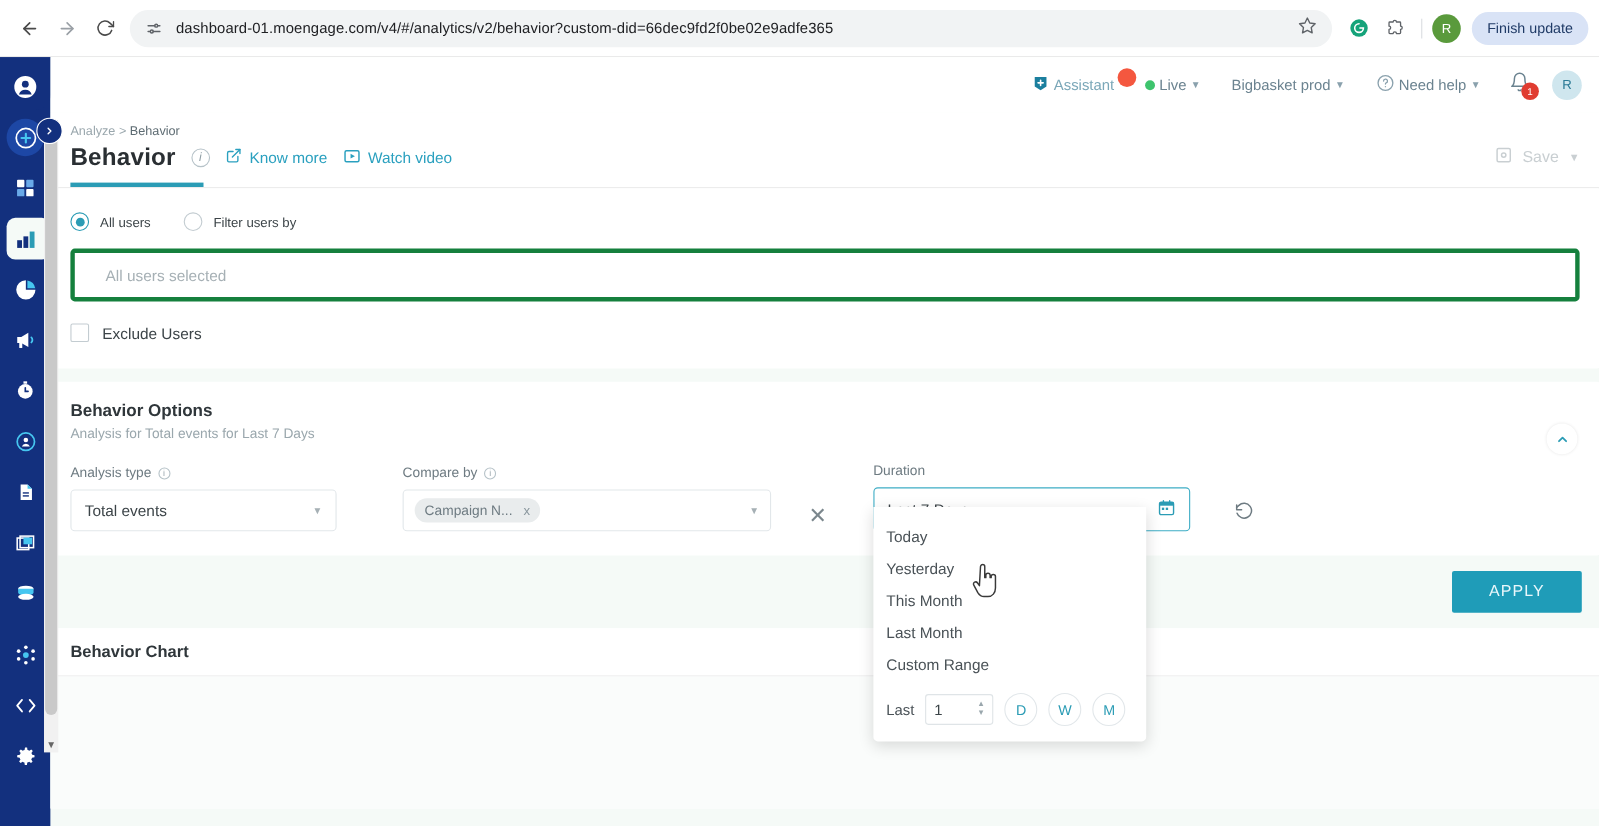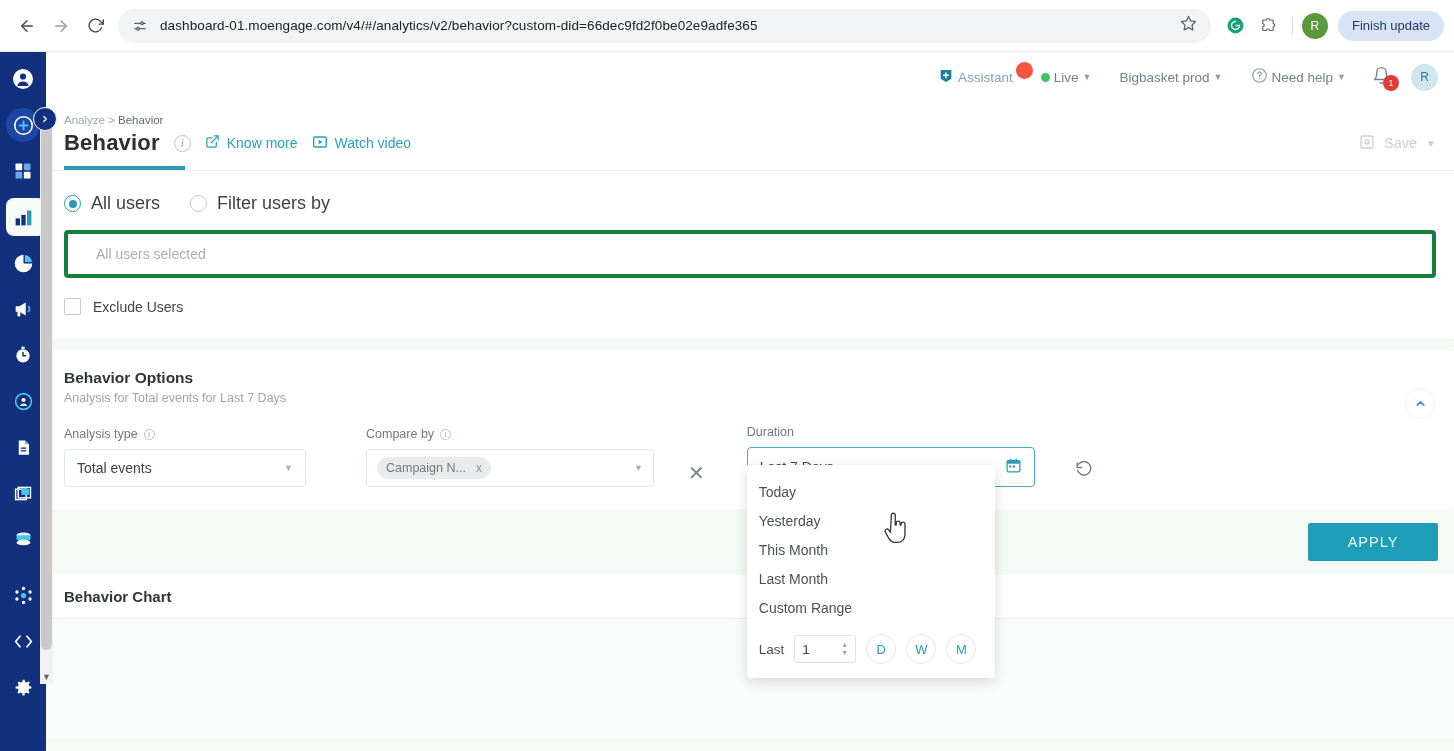--- a/index.html
+++ b/index.html
@@ -131,21 +131,21 @@
   
   .card{ background:#ffffff;border-radius:2px; }
   .filter-card{ margin:0; padding:22px 18px 24px 18px; background:#fff; }
   .radio-row{display:flex;align-items:center;gap:10px;}
   .radio{
     width:17px;height:17px;border-radius:50%;border:1.6px solid #2b9cb5;
     display:flex;align-items:center;justify-content:center;cursor:pointer;flex:0 0 auto;
   }
   .radio.off{border-color:#c3ccd1;}
   .radio .dot{width:8px;height:8px;border-radius:50%;background:#2b9cb5;}
-  .radio-label{font-size:18px;color:#3c4448;cursor:pointer;}
+  .radio-label{font-size:12px;color:#3c4448;cursor:pointer;}
   .radio-gap{width:10px;}
   .select-box{
     margin-top:16px;height:48px;border:4px solid #15803d;border-radius:4px;
     display:flex;align-items:center;padding:0 28px;color:#a6b0b5;font-size:14px;cursor:text;
   }
   .check-row{display:flex;align-items:center;gap:12px;margin-top:20px;}
   .checkbox{
     width:17px;height:17px;border:1.5px solid #c3ccd1;border-radius:2px;cursor:pointer;flex:0 0 auto;
   }
   .check-label{font-size:14px;color:#3c4448;cursor:pointer;}
@@ -167,21 +167,21 @@
   }
   .lbl-dot{
     width:11px;height:11px;border-radius:50%;border:1.2px solid #b6c2c8;color:#9aa7ad;
     font-size:8px;display:flex;align-items:center;justify-content:center;
   }
   .input-sel{
     width:242px;height:38px;border:1px solid #e2e7ea;border-radius:4px;background:#fff;
     display:flex;align-items:center;padding:0 12px;font-size:14px;color:#3c4448;cursor:pointer;
   }
   .input-sel .caret-dn{margin-left:auto;color:#a6b0b5;font-size:9px;}
-  .cmp-sel{width:288px;padding:0 10px;}
+  .cmp-sel{width:335px;padding:0 10px;}
   .chip{
     background:#e9eced;border-radius:12px;height:22px;display:flex;align-items:center;
     padding:0 9px;font-size:12.5px;color:#6e7b82;gap:10px;
   }
   .chip .x{color:#8a979e;font-size:12px;cursor:pointer;}
   .clear-x{
     margin:0 0 4px 22px;color:#7b878d;font-size:20px;cursor:pointer;font-weight:300;line-height:1;
   }
   .dur-wrap{margin-left:30px;position:relative;}
   .dur-input{
@@ -210,21 +210,21 @@
   .unit{
     width:30px;height:30px;border-radius:50%;border:1px solid #e2e7ea;color:#2b9cb5;
     font-size:13px;display:flex;align-items:center;justify-content:center;cursor:pointer;background:#fff;
   }
   
   .apply-bar{
     height:66px;display:flex;align-items:center;justify-content:flex-end;padding-right:16px;
     background:#f5faf7;
   }
   .apply-btn{
-    width:130px;height:38px;background:#1f9cb8;color:#e9f7fb;font-size:14.5px;letter-spacing:1px;
+    width:118px;height:38px;background:#1f9cb8;color:#e9f7fb;font-size:14.5px;letter-spacing:1px;
     display:flex;align-items:center;justify-content:center;cursor:pointer;border-radius:2px;
   }
   
   .chart-card{ background:#ffffff; }
   .chart-hdr{
     height:44px;display:flex;align-items:center;padding:0 18px;border-bottom:1px solid #ececec;
     font-size:15px;color:#2f363a;font-weight:bold;
   }
   .chart-body{height:120px;background:#fafcfb;}
   

